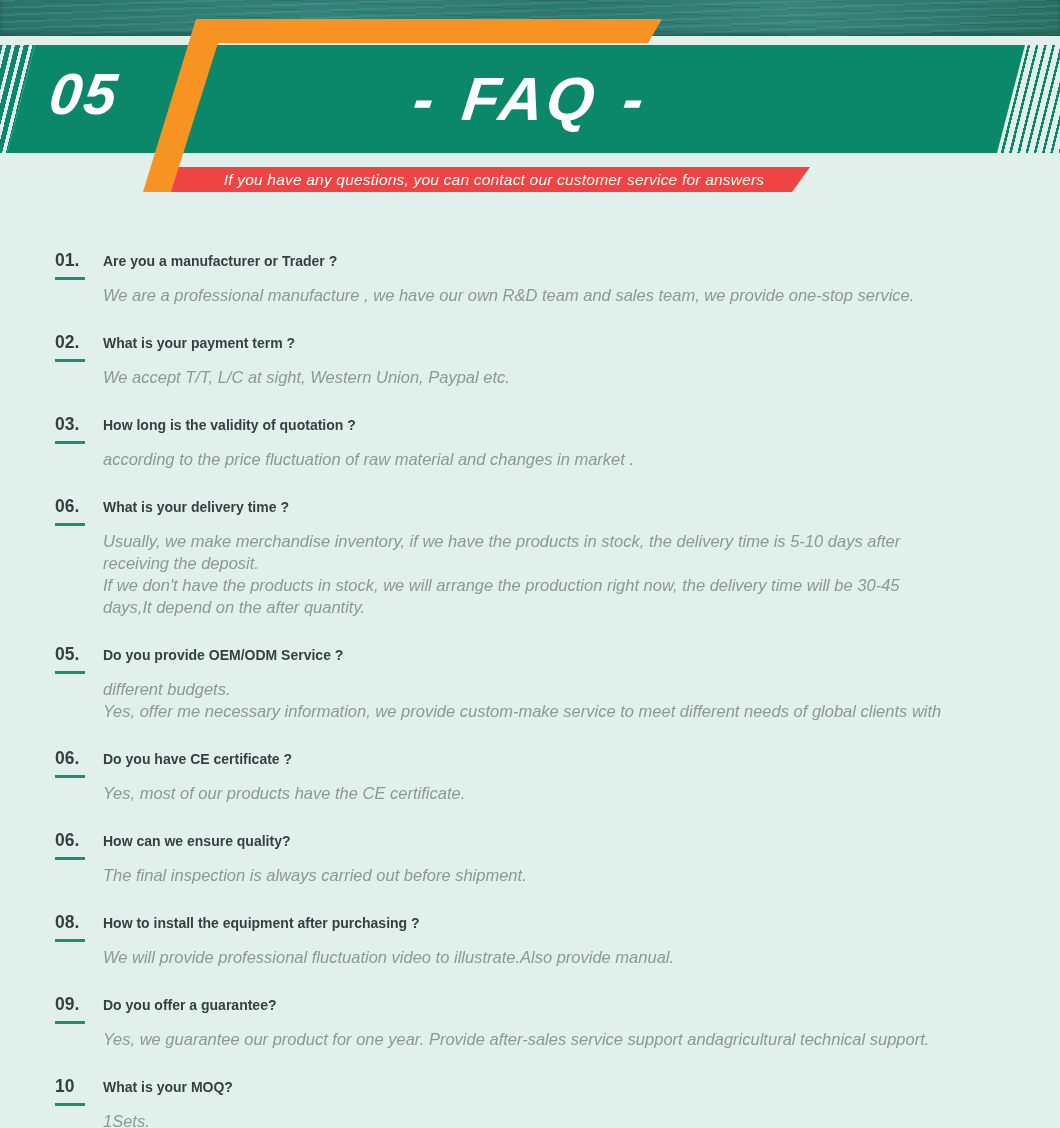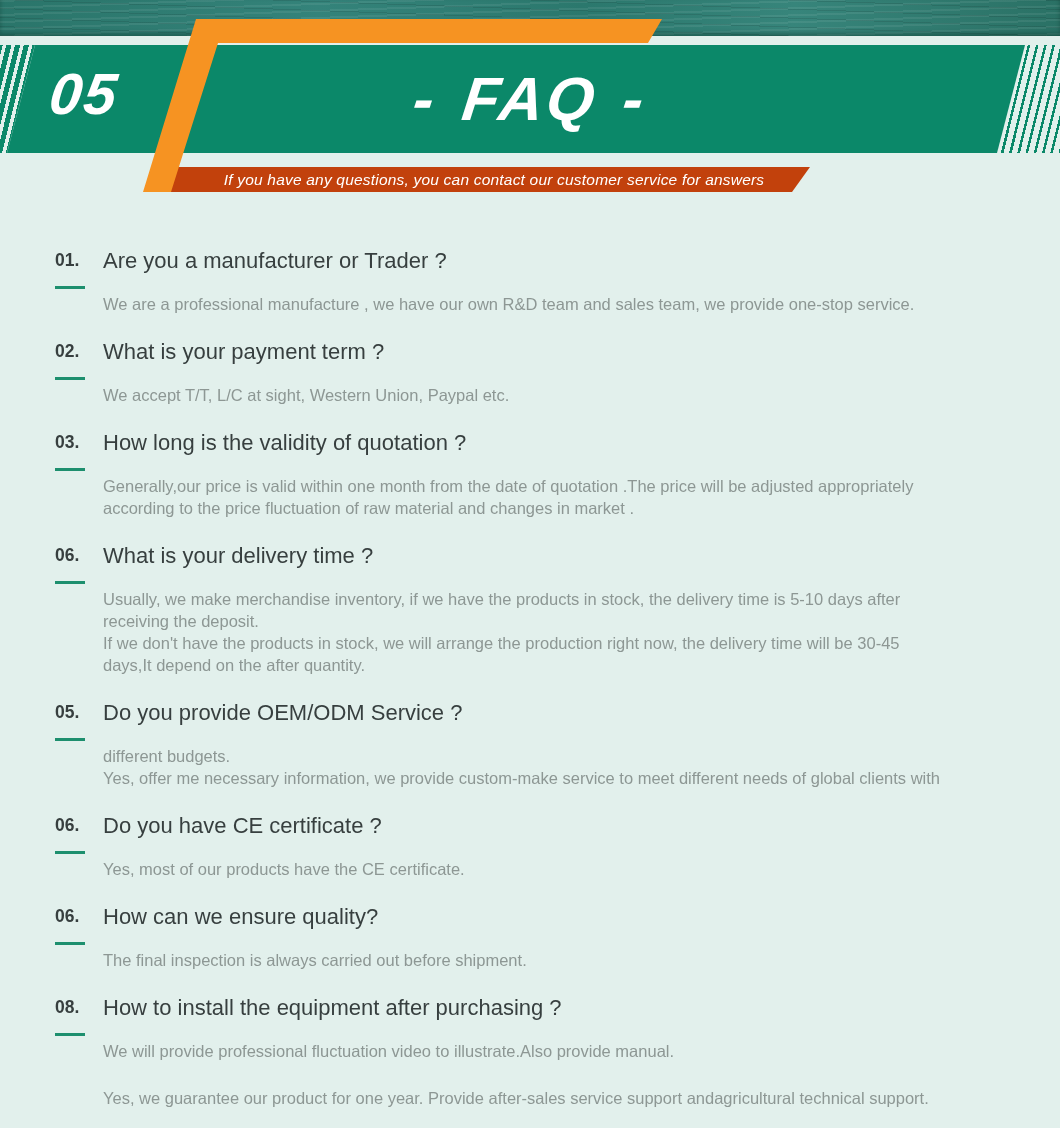--- a/index.html
+++ b/index.html
@@ -32,21 +32,21 @@
     background:repeating-linear-gradient(104deg, #0b8869 0 5px, rgba(0,0,0,0) 5px 8.5px);
     clip-path:polygon(0 45px, 35px 45px, 7px 153px, 0 153px);
   }
   .right-stripes{
     position:absolute; inset:0;
     background:repeating-linear-gradient(104deg, #0b8869 0 2.6px, rgba(0,0,0,0) 2.6px 8px);
     clip-path:polygon(1025px 45px, 1060px 45px, 1060px 153px, 997px 153px);
   }
   .subtitle-bar{
     position:absolute; left:152px; top:167px; width:658px; height:25px;
-    background:#c2410c;
+    background:#ef4444;
     clip-path:polygon(18px 0, 658px 0, 640px 100%, 0 100%);
     display:flex; align-items:center; justify-content:center;
   }
   .subtitle-text{
     color:#ffffff; font-size:15.5px; font-style:italic; letter-spacing:.2px;
     padding-left:26px; white-space:nowrap;
   }
   .orange-ribbon{
     position:absolute; inset:0; background:#f69322;
     clip-path:polygon(196px 19px, 662px 19px, 648px 43px, 218px 43px, 171px 192px, 143px 192px);
@@ -62,29 +62,29 @@
     transform:skewX(-7deg); letter-spacing:3px; word-spacing:6px;
   }
 
   
   .faq-list{ position:absolute; left:55px; top:249px; width:970px; }
   .faq-item{ margin-bottom:25px; }
   .q-row{ display:flex; align-items:flex-start; }
   .q-num{
     flex:0 0 auto; display:inline-block;
     font-size:17.5px; font-weight:bold; color:#373f3f;
-    line-height:21px; border-bottom:3px solid #1d8f6e; padding-bottom:15px;
+    line-height:21px; border-bottom:3px solid #1d8f6e; padding-bottom:6px;
     margin-top:1px; min-width:30px;
   }
   .q-spacer{ flex:0 0 auto; width:18px; }
   .q-text{
-    font-size:22px; font-weight:normal; color:#373f3f; line-height:24px;
+    font-size:14px; font-weight:bold; color:#373f3f; line-height:24px;
     white-space:nowrap;
   }
-  .a-block{ margin-left:48px; margin-top:4px; }
+  .a-block{ margin-left:48px; margin-top:4px;font-style:italic; }
   .a-line{
     font-size:16.5px; color:#8d9794; line-height:22px; white-space:nowrap;
   }
 </style>
 </head>
 <body>
 
 <div class="top-band"></div>
 
 <div class="header">
@@ -122,21 +122,20 @@
       </div>
   </div>
 
   <div class="faq-item">
     <div class="q-row">
       <span class="q-num">03.</span>
       <span class="q-spacer"></span>
       <span class="q-text">How long is the validity of quotation ?</span>
     </div>
     <div class="a-block">
-        <div class="a-line">Generally,our price is valid within one month from the date of quotation .The price will be adjusted appropriately</div>
         <div class="a-line">according to the price fluctuation of raw material and changes in market .</div>
       </div>
   </div>
 
   <div class="faq-item">
     <div class="q-row">
       <span class="q-num">06.</span>
       <span class="q-spacer"></span>
       <span class="q-text">What is your delivery time ?</span>
     </div>
@@ -187,20 +186,25 @@
       <span class="q-num">08.</span>
       <span class="q-spacer"></span>
       <span class="q-text">How to install the equipment after purchasing ?</span>
     </div>
     <div class="a-block">
         <div class="a-line">We will provide professional fluctuation video to illustrate.Also provide manual.</div>
       </div>
   </div>
 
   <div class="faq-item">
+    <div class="q-row">
+      <span class="q-num">09.</span>
+      <span class="q-spacer"></span>
+      <span class="q-text">Do you offer a guarantee?</span>
+    </div>
     <div class="a-block">
         <div class="a-line">Yes, we guarantee our product for one year. Provide after-sales service support andagricultural technical support.</div>
       </div>
   </div>
 
   <div class="faq-item">
     <div class="q-row">
       <span class="q-num">10</span>
       <span class="q-spacer"></span>
       <span class="q-text">What is your MOQ?</span>

